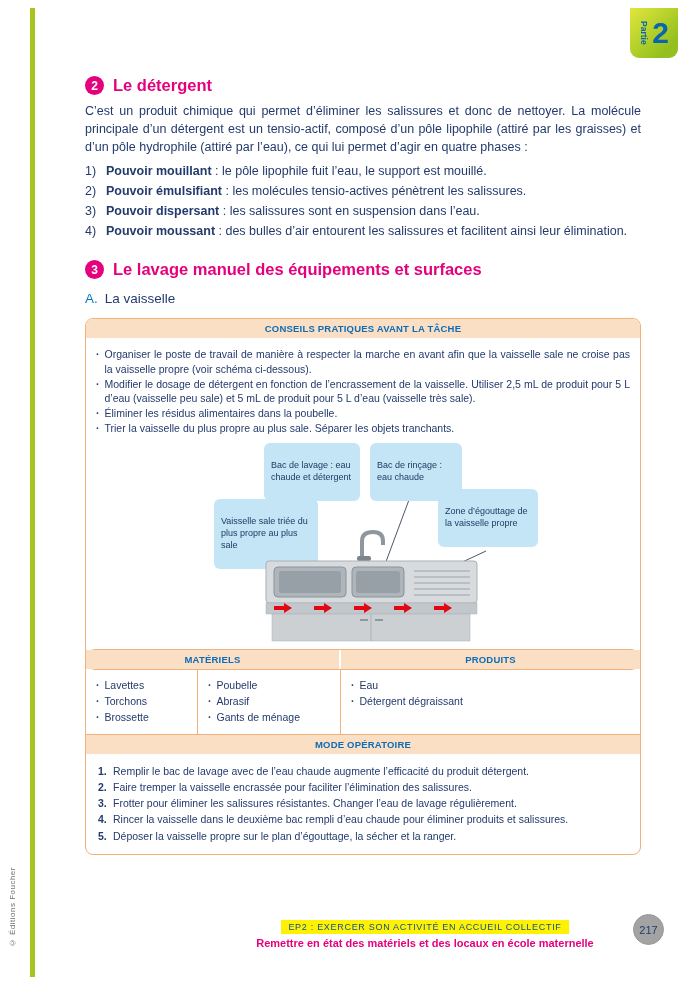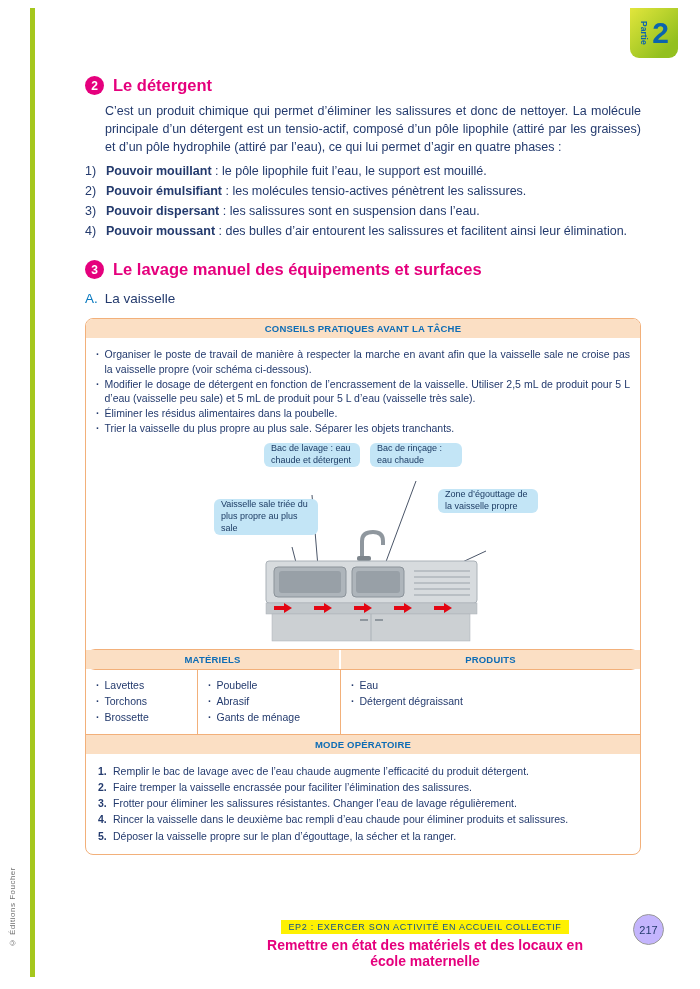--- a/index.html
+++ b/index.html
@@ -29,21 +29,21 @@
   .content { position:absolute; left:85px; top:76px; width:556px; }
 
   .sec-head { display:flex; align-items:center; gap:9px; margin-bottom:8px; }
   .badge {
     width:19px; height:19px; border-radius:50%; background:#e5007d; color:#fff;
     font-size:12px; font-weight:bold; display:flex; align-items:center; justify-content:center;
     flex:0 0 19px;
   }
   .sec-title { color:#e5007d; font-size:16.5px; font-weight:bold; }
 
-  .intro { font-size:12.5px; line-height:1.42; text-align:justify; margin-bottom:7px;margin-left:20px; }
+  .intro { font-size:12.5px; line-height:1.42; text-align:justify; margin-bottom:7px; }
 
   .olist { margin-bottom:4px; }
   .oitem { display:flex; font-size:12.5px; line-height:1.42; margin-bottom:2px; }
   .onum { flex:0 0 21px; }
   .otext { flex:1; text-align:justify; }
 
   .sec3 { margin-top:20px; }
   .subsec { margin-top:12px; font-size:13.5px; font-weight:normal; }
   .subsec .letter { color:#0a7ac0; margin-right:7px; }
 
@@ -51,21 +51,21 @@
   .band {
     background:#fbdfc4; color:#0d6cb5; font-weight:bold; font-size:9.5px;
     text-align:center; padding:4px 0; letter-spacing:.2px;
   }
   .bullets { padding:9px 10px 2px 10px; }
   .bullet { display:flex; font-size:10.5px; line-height:1.4; text-align:justify; }
   .bullet::before { content:"·"; font-weight:bold; margin-right:5px; }
 
   .diagram { position:relative; height:212px; }
   .callout {
-    position:absolute; background:#c3e5f6; border-radius:6px; padding:0 7px;
+    position:absolute; background:#c3e5f6; border-radius:6px; padding:17px 7px;
     font-size:9px; line-height:1.32; color:#1d3c64;
   }
   .co-1 { left:178px; top:6px;  width:96px; }
   .co-2 { left:284px; top:6px;  width:92px; }
   .co-3 { left:128px; top:62px; width:104px; }
   .co-4 { left:352px; top:52px; width:100px; }
   .connectors { position:absolute; left:0; top:0; width:554px; height:212px; }
   .sink { position:absolute; left:178px; top:86px; width:215px; height:120px; }
 
   .mp-header { display:flex; border-top:1px solid #f2b07a; border-bottom:1px solid #f2b07a;border-radius:9px; }
@@ -86,26 +86,26 @@
   .mode-band { border-top:1px solid #f2b07a; }
   .steps { padding:9px 12px 10px 12px; }
   .step { display:flex; font-size:10.5px; line-height:1.55; }
   .step .snum { font-weight:bold; flex:0 0 15px; }
 
   .footer-text { position:absolute; top:916px; left:250px; width:350px; text-align:center; }
   .ep2 {
     display:inline-block; background:#fef102; color:#14508c; font-weight:normal;
     font-size:9px; letter-spacing:.7px; padding:2px 7px;
   }
-  .footer-sub { margin-top:3px; color:#e5007d; font-weight:bold; font-size:14px; }
+  .footer-sub { margin-top:3px; color:#e5007d; font-weight:bold; font-size:11px; }
   .page-circle {
     position:absolute; left:633px; top:914px; width:31px; height:31px;
     border:1px solid #9a9a9a; border-radius:50%;
     display:flex; align-items:center; justify-content:center;
-    font-size:11px; color:#233a6d; background:#c4b5fd;
+    font-size:11px; color:#233a6d; background:#a3a3a3;
   }
 </style>
 </head>
 <body>
 
 <div class="green-bar"></div>
 <div class="copyright">© Éditions Foucher</div>
 
 <div class="part-tab">
   <span class="part-label">Partie</span>

